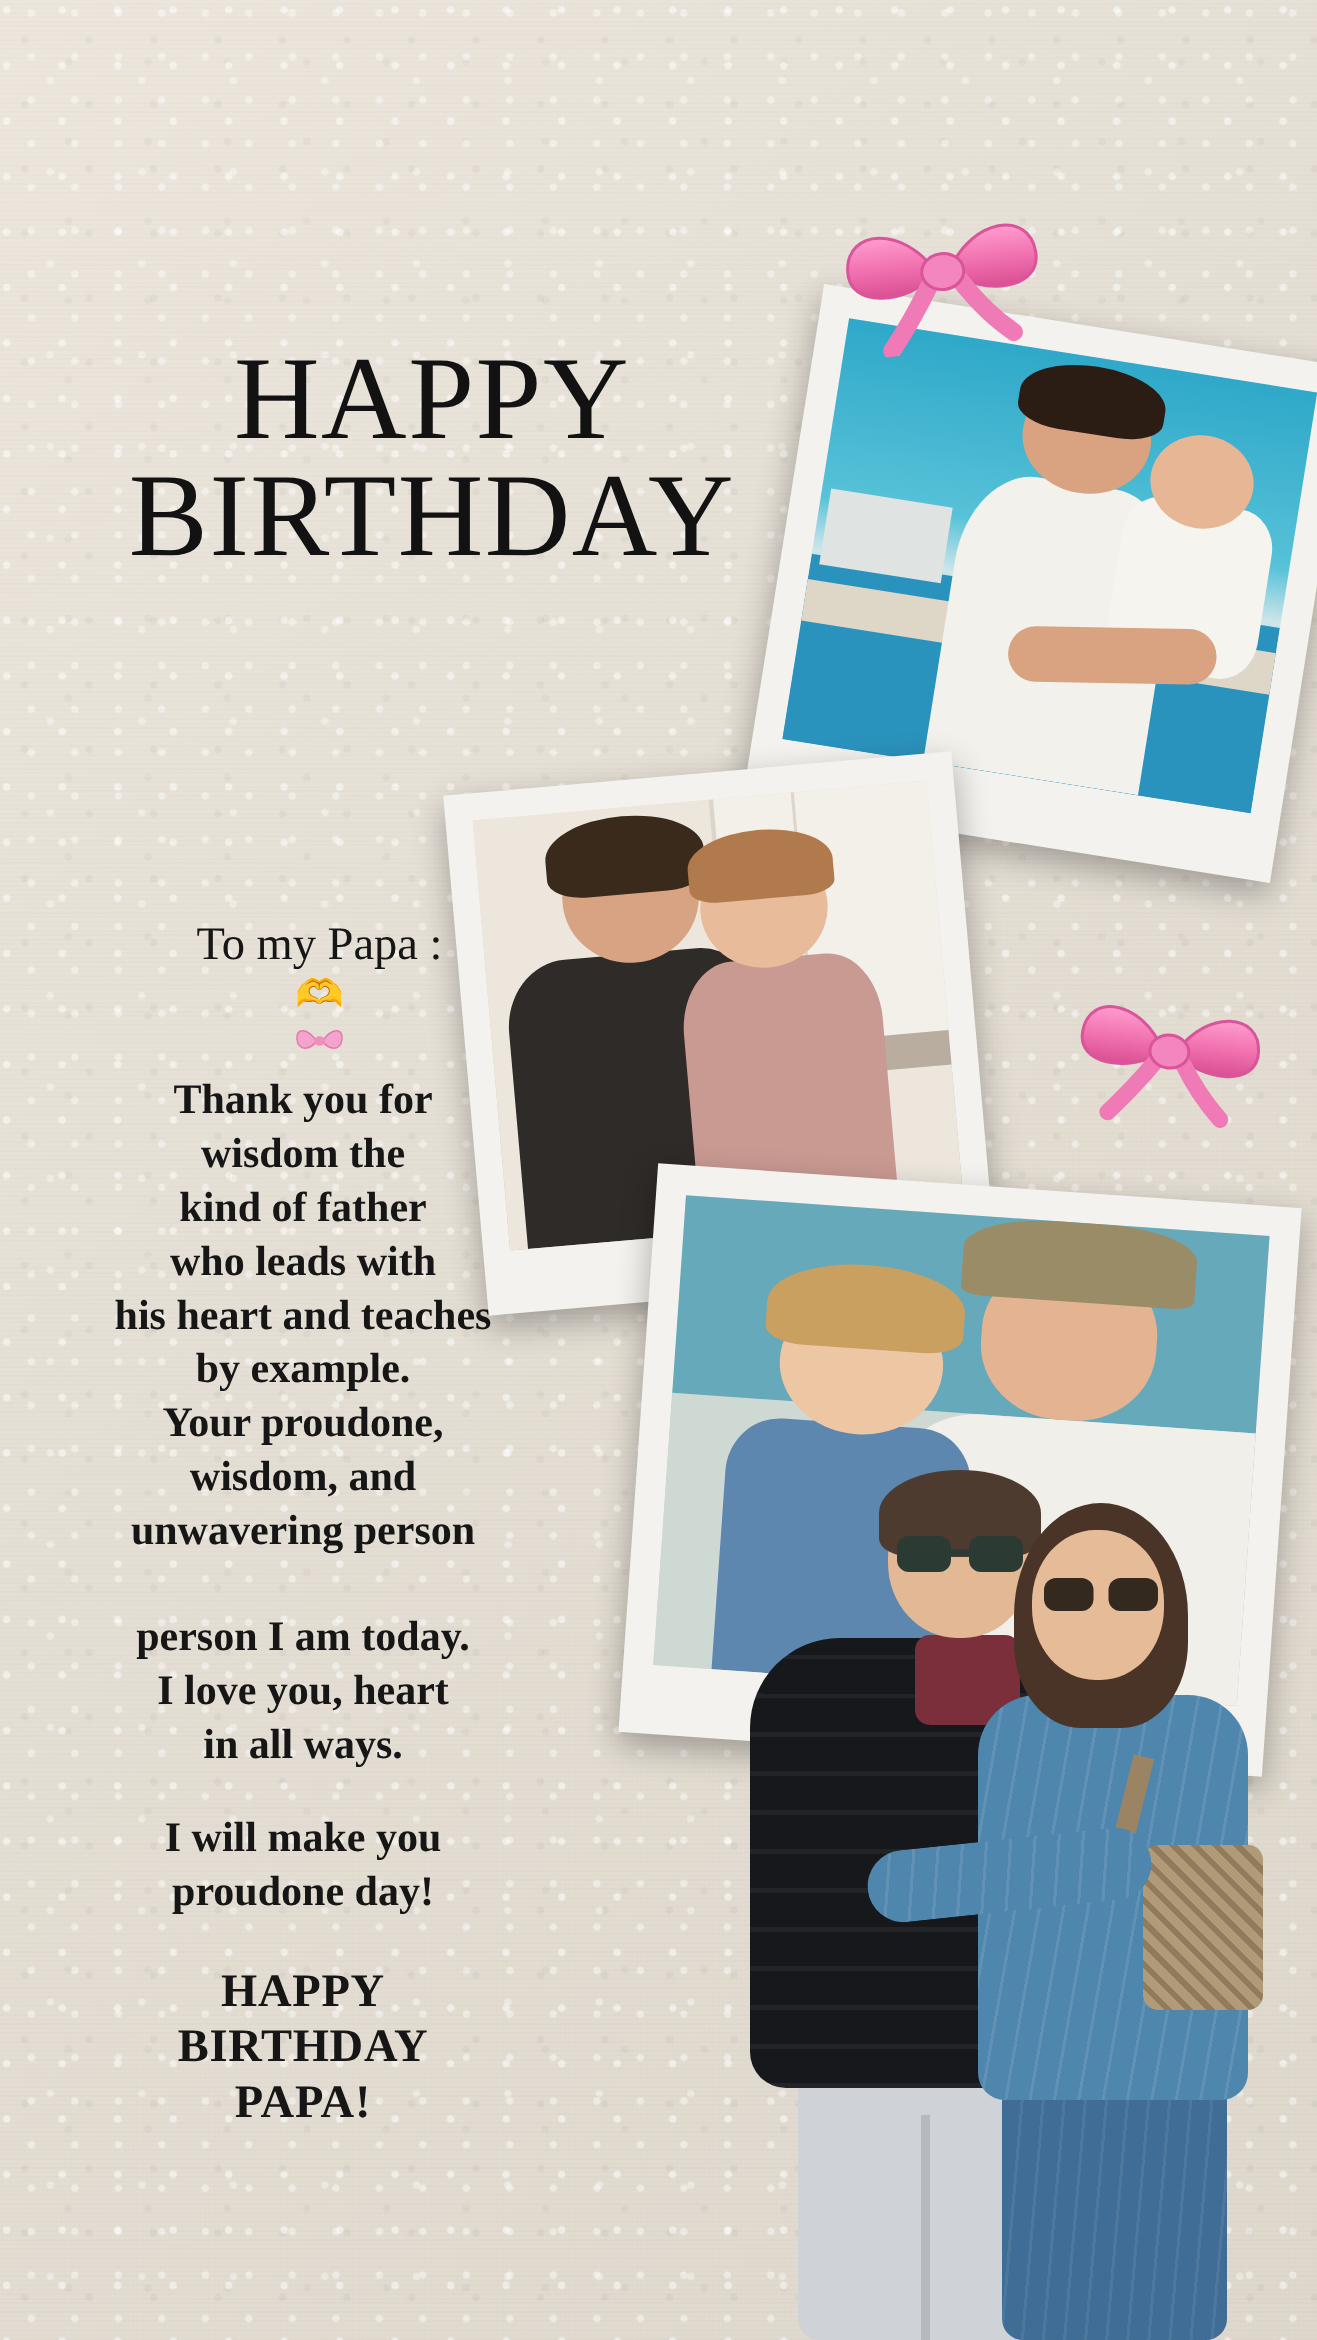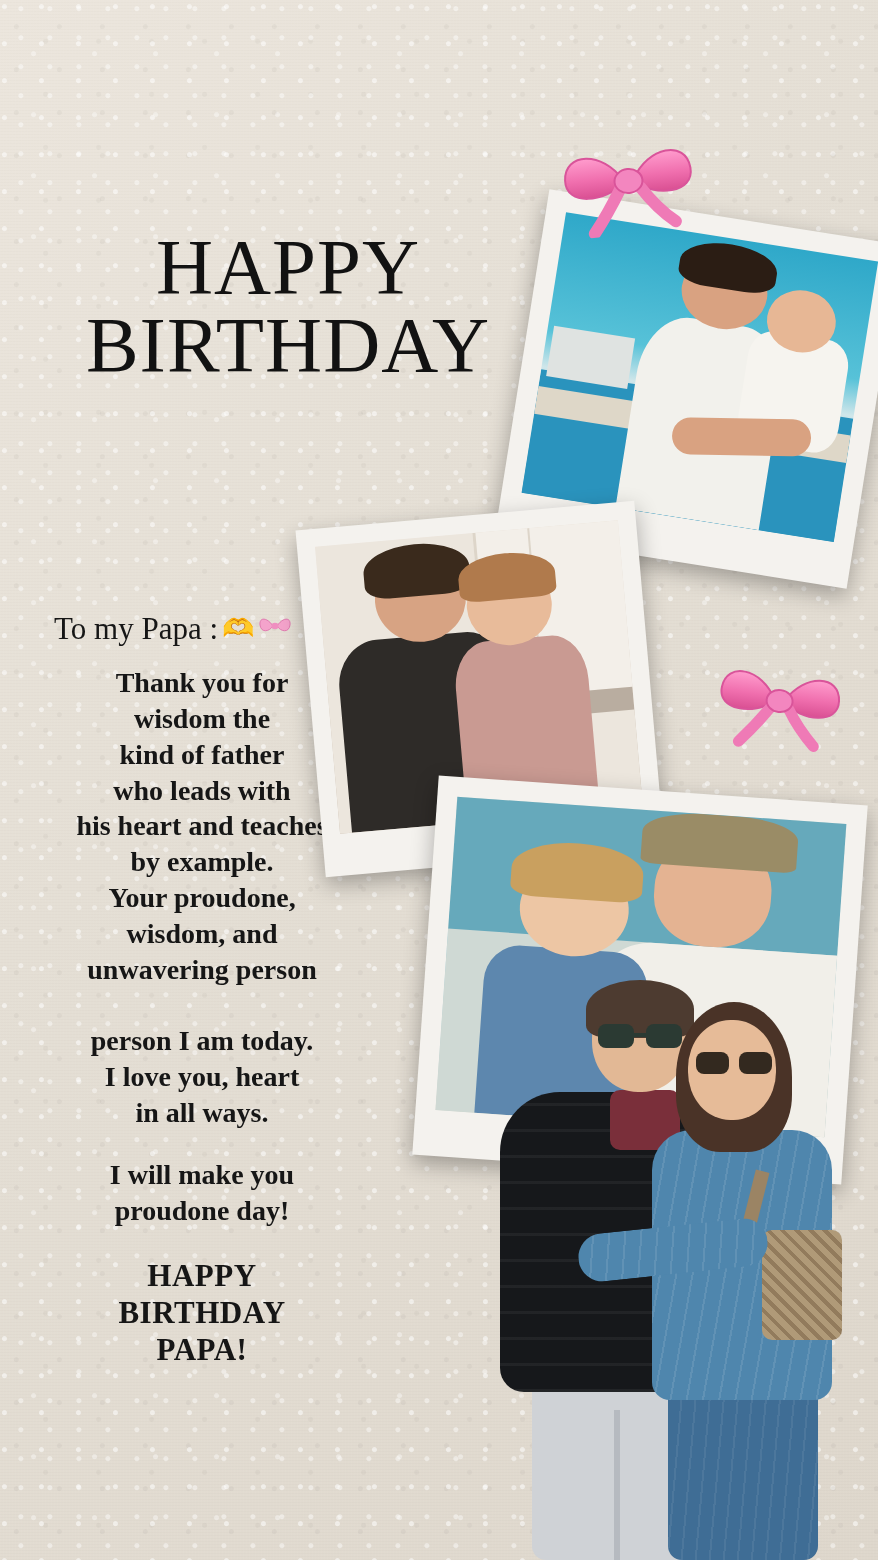--- a/index.html
+++ b/index.html
@@ -68,23 +68,24 @@
   #salutation {
     font-size: 31px;
     line-height: 1.1;
     font-weight: 400;
     white-space: nowrap;
     display: flex;
     align-items: center;
     justify-content: flex-start;
     gap: 4px;
     padding-left: 22px;
+    flex-direction: column;
   }
   #letter-body {
-    margin-top: 19px;
+    margin-top: 2px;
     font-size: 28px;
     line-height: 1.28;
     font-weight: bold;
   }
   #letter-body .p { margin: 0 0 0 0; }
   #letter-body .blank { display: block; height: 26px; }
   #closing {
     margin-top: 2px;
     font-size: 31px;
     line-height: 1.2;

